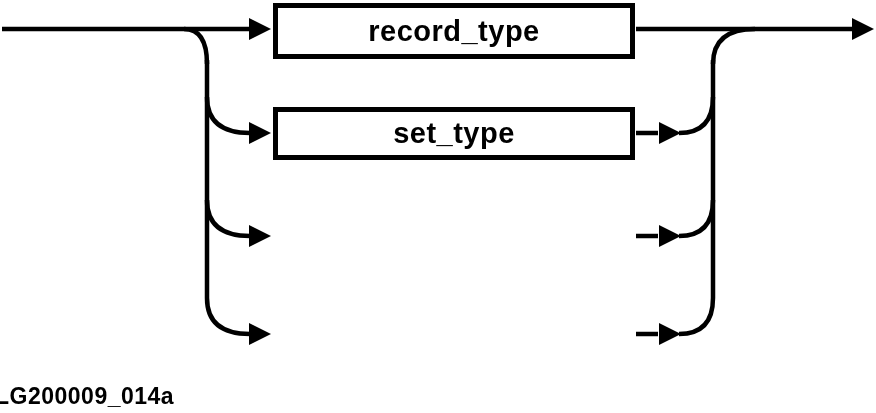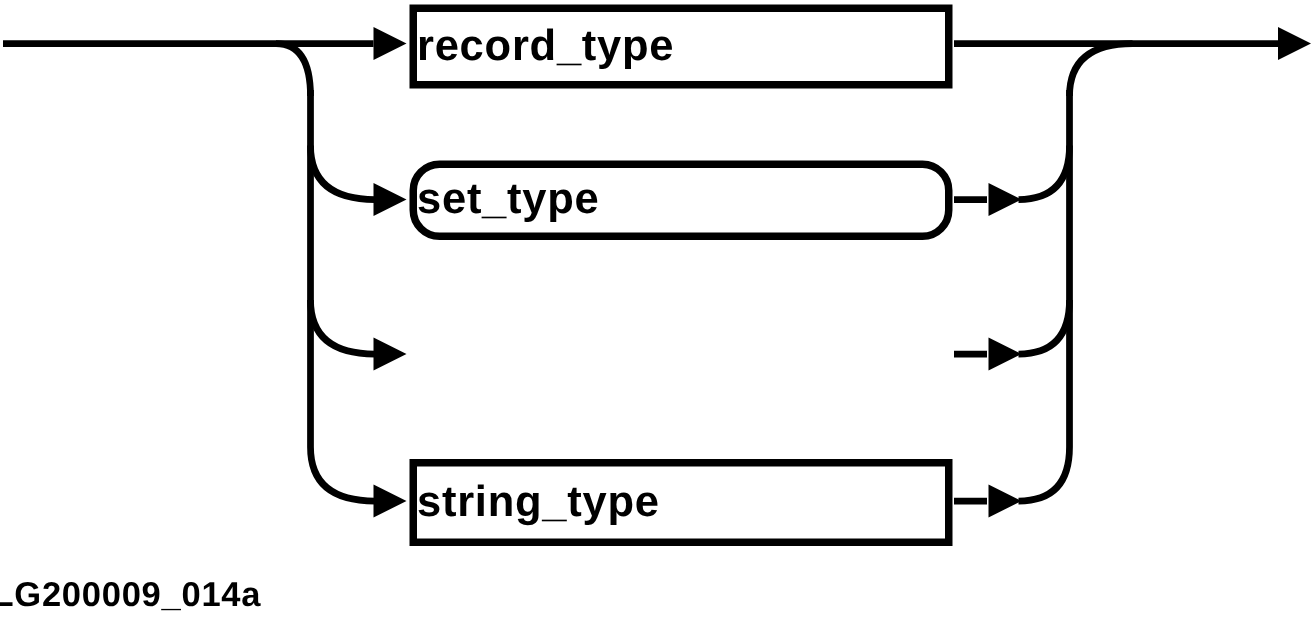--- a/index.html
+++ b/index.html
@@ -34,28 +34,28 @@
     stroke: none;
   }
   .node-box {
     position: absolute;
     left: 273px;
     width: 362px;
     background: var(--box-fill);
     border: 5px solid var(--line-color);
     display: flex;
     align-items: center;
-    justify-content: flex-start;
+    justify-content: center;
     font-size: 29px;
     font-weight: 700;
     color: var(--text-color);
     letter-spacing: 0.5px;
   }
   .node-record { top: 3px;   height: 56px; }
-  .node-set    { top: 107px; height: 53px; border-radius: 20px; }
+  .node-set    { top: 107px; height: 53px; }
   .node-file   { top: 208px; height: 57px; }
   .node-string { top: 306px; height: 58px; }
   .figure-caption {
     position: absolute;
     left: -5px;
     top: 383px;
     font-size: 23px;
     font-weight: 700;
     color: var(--text-color);
     letter-spacing: 0.5px;
@@ -105,19 +105,16 @@
 
   <div class="node-box node-record">
     <span>record_type</span>
   </div>
 
   <div class="node-box node-set">
     <span>set_type</span>
   </div>
 
 
-  <div class="node-box node-string">
-    <span>string_type</span>
-  </div>
 
   <div class="figure-caption">LG200009_014a</div>
 
 </div>
 
 </body></html>

